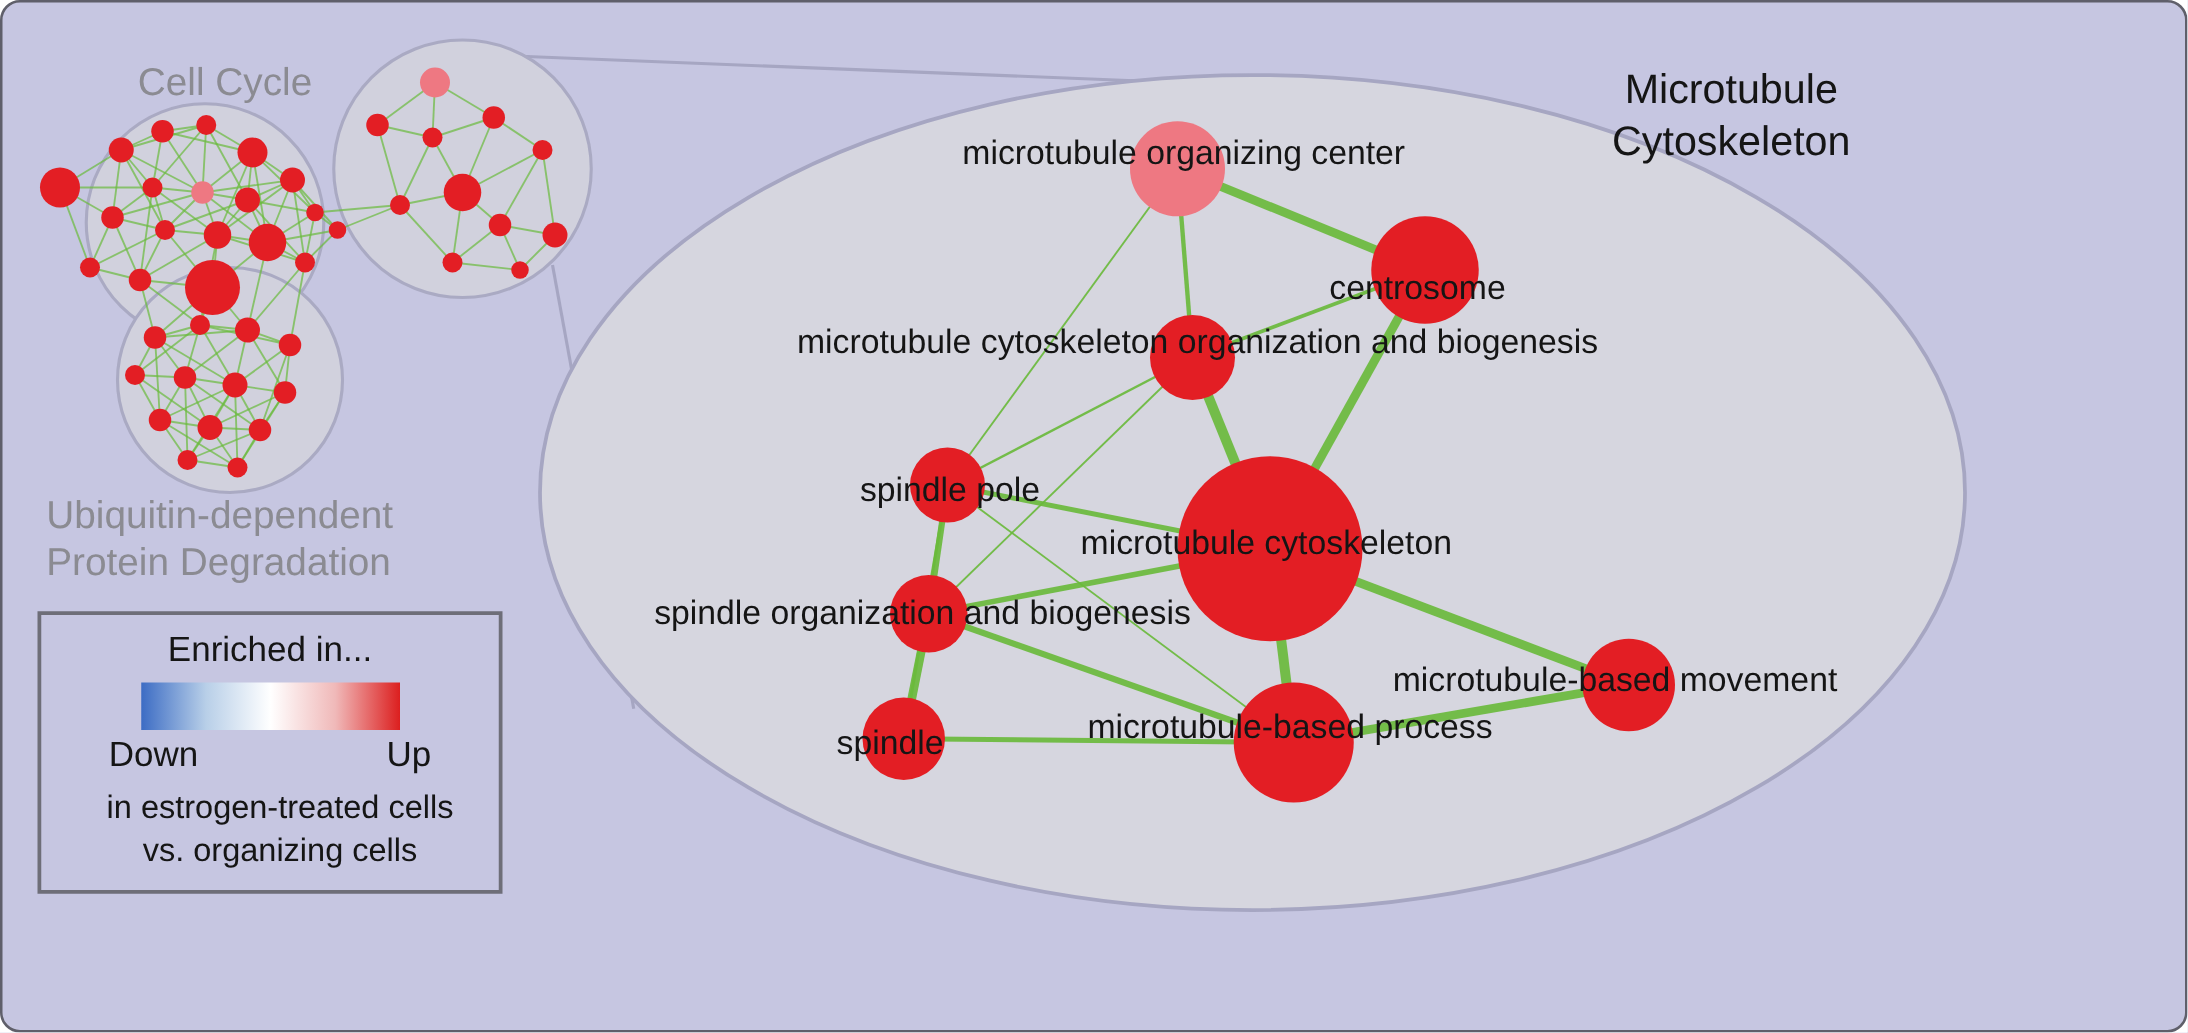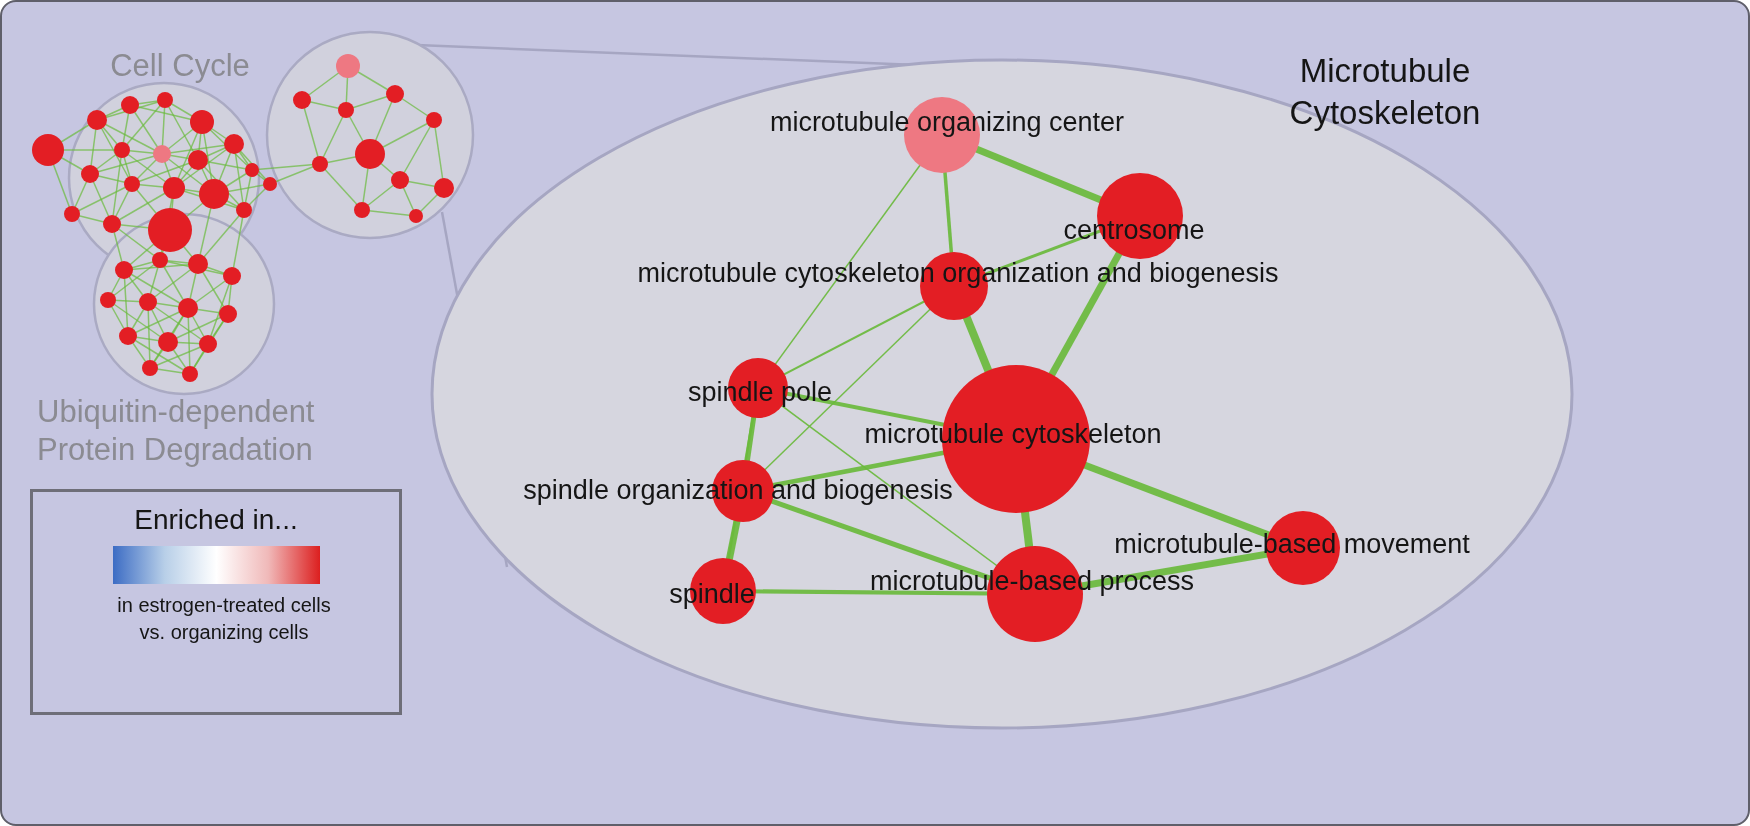--- a/index.html
+++ b/index.html
@@ -27,21 +27,21 @@
     font-family: "Liberation Sans", sans-serif;
     color: #151515;
   }
   .legend-title { margin-top: 12px; font-size: 28px; }
   .legend-gradient { margin-top: 10px; width: 207px; height: 38px; }
   .legend-scale {
     margin-top: 4px; width: 258px;
     display: flex; justify-content: space-between;
     font-size: 28px;
   }
-  .legend-sub { font-size: 20px; line-height: 1.35; margin-left: 16px; }
+  .legend-sub { font-size: 26px; line-height: 1.35; margin-left: 16px; }
   .legend-sub.first { margin-top: 8px; }
 </style>
 </head>
 <body>
 
 <div id="figure" style="background: rgb(198, 198, 225);">
 
   <svg id="net-svg" width="1750" height="826" viewBox="0 0 1750 826">
     <g id="layer-zoomlines">
         <line x1="390" y1="42" x2="990" y2="66" stroke="#a6a6c2" stroke-width="2.5"></line>
@@ -294,17 +294,21 @@
     <text class="cluster-label" x="35" y="420">Ubiquitin-dependent</text>
     <text class="cluster-label" x="35" y="458">Protein Degradation</text>
 
     <text class="zoom-title" x="1383" y="80">Microtubule</text>
     <text class="zoom-title" x="1383" y="122">Cytoskeleton</text>
   </svg>
 
   <div class="legend">
     <div class="legend-title">Enriched in...</div>
     <div class="legend-gradient" id="legend-gradient" style="background: linear-gradient(to right, rgb(60, 108, 196), rgb(184, 207, 232), rgb(255, 255, 255), rgb(240, 185, 185), rgb(220, 31, 31));"></div>
+    <div class="legend-scale">
+      <span>Down</span>
+      <span>Up</span>
+    </div>
     <div class="legend-sub first">in estrogen-treated cells</div>
     <div class="legend-sub">vs. organizing cells</div>
   </div>
 
 </div>
 
 </body></html>

